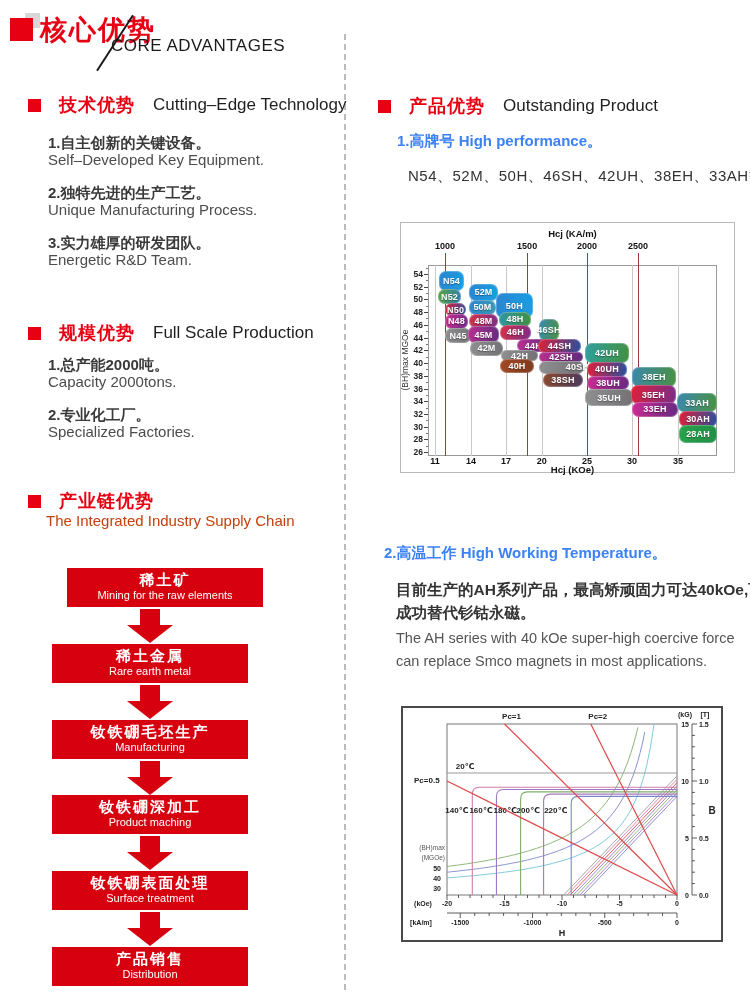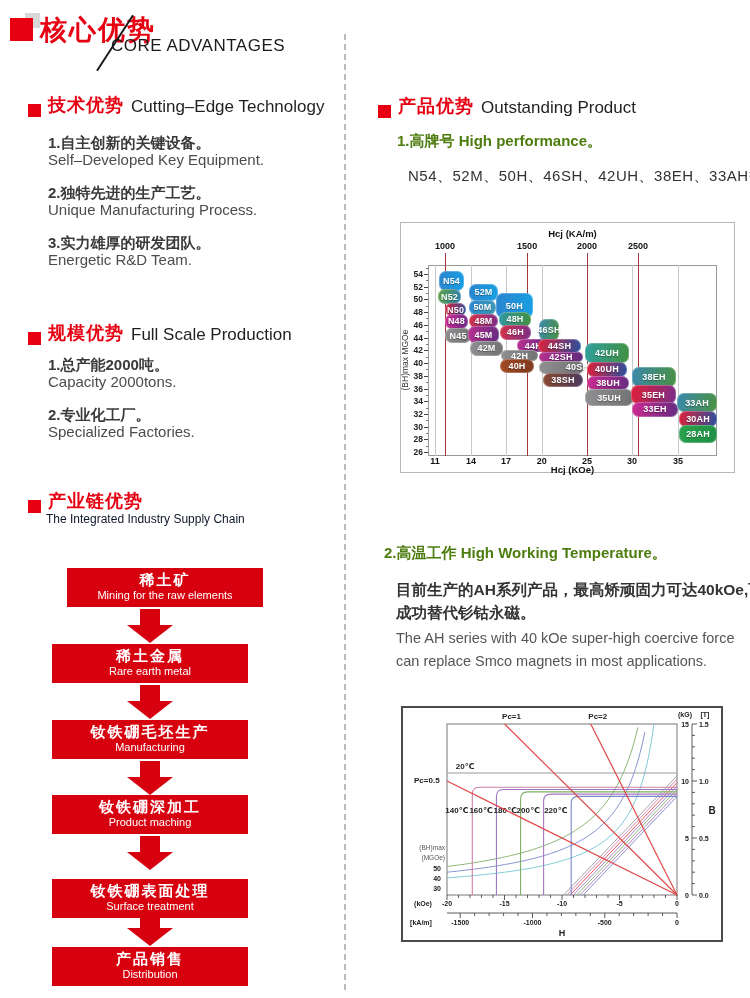--- a/index.html
+++ b/index.html
@@ -6,38 +6,38 @@
   html,body{background:#fff}
   body{width:750px;height:998px;position:relative;font-family:"Liberation Sans","DejaVu Sans",sans-serif;color:#333;overflow:hidden}
   
   .hdr-gray-sq{position:absolute;left:25px;top:13px;width:15px;height:15px;background:#d8d8d8}
   .hdr-red-sq{position:absolute;left:10px;top:18px;width:23px;height:23px;background:#e60012}
   .hdr-cn{position:absolute;left:40px;top:12px;font-size:27px;font-weight:700;color:#e60012;letter-spacing:2px;white-space:nowrap}
   .hdr-slash{position:absolute;left:114px;top:10px;width:2px;height:66px;background:#1a1a1a;transform:rotate(33deg)}
   .hdr-en{position:absolute;left:111px;top:36px;font-size:17px;color:#1a1a1a;letter-spacing:.5px;white-space:nowrap}
   .divider{position:absolute;left:344px;top:34px;height:956px;width:0;border-left:2px dashed #bcbcbc}
   
-  .sec-head{position:absolute;display:flex;align-items:flex-end;gap:7px;white-space:nowrap}
+  .sec-head{position:absolute;display:flex;align-items:center;gap:18px;white-space:nowrap}
   .sq{width:13px;height:13px;background:#e60012;flex:0 0 auto}
   .sec-cjk{font-size:18px;font-weight:700;color:#e60012;letter-spacing:1px}
   .sec-en{font-size:17px;color:#1f1f1f}
-  .subtitle{position:absolute;font-size:12px;color:#0f172a;white-space:nowrap}
+  .subtitle{position:absolute;font-size:15px;color:#c2410c;white-space:nowrap}
   
   .items{position:absolute}
   .item{margin-bottom:16px}
   .item .cn{font-size:15px;line-height:17px;color:#3a3a3a;font-weight:600;white-space:nowrap}
   .item .en{font-size:15px;line-height:17px;color:#4c4c4c;white-space:nowrap}
   
   .fbox{position:absolute;left:52px;width:196px;height:39px;background:#d7000f;color:#fff;text-align:center}
   .fcn{font-size:15px;font-weight:700;line-height:19px;margin-top:2px;letter-spacing:2px}
   .fen{font-size:11px;line-height:13px}
   .fshaft{position:absolute;left:140px;width:20px;height:16px;background:#d7000f}
   .fhead{position:absolute;left:127px;width:0;height:0;border-left:23px solid transparent;border-right:23px solid transparent;border-top:18px solid #d7000f}
   
-  .r-item{position:absolute;font-size:15px;color:#4d7c0f;font-weight:600;white-space:nowrap}
+  .r-item{position:absolute;font-size:15px;color:#3b82f6;font-weight:600;white-space:nowrap}
   .r-grades{position:absolute;font-size:15px;color:#333;white-space:nowrap;letter-spacing:.5px}
   .r-para{position:absolute;white-space:nowrap}
   .r-para .pcn{font-size:15.5px;line-height:23px;color:#333;font-weight:600}
   .r-para .pen{font-size:14.5px;line-height:23px;color:#555}
   
   .chart1{position:absolute;left:400px;top:222px;width:335px;height:251px;border:1px solid #b8b8b8;background:#fff}
   .chart1 div{position:absolute}
   .c1t{left:27px;top:5px;width:289px;text-align:center;font-size:9.5px;font-weight:600;color:#111}
   .c1tt{width:40px;text-align:center;font-size:9px;font-weight:700;color:#111}
   .c1red{width:1px;background:#a03a3a}
@@ -131,21 +131,21 @@
       <div class="fen">Manufacturing</div>
     </div>
     <div class="fshaft" style="top: 761px;"></div>
     <div class="fhead" style="top: 777px;"></div>
     <div class="fbox" style="top: 795px;">
       <div class="fcn">钕铁硼深加工</div>
       <div class="fen">Product maching</div>
     </div>
     <div class="fshaft" style="top: 836px;"></div>
     <div class="fhead" style="top: 852px;"></div>
-    <div class="fbox" style="top: 871px; margin-top: 8px;">
+    <div class="fbox" style="top: 871px;">
       <div class="fcn">钕铁硼表面处理</div>
       <div class="fen">Surface treatment</div>
     </div>
     <div class="fshaft" style="top: 912px;"></div>
     <div class="fhead" style="top: 928px;"></div>
     <div class="fbox" style="top: 947px;">
       <div class="fcn">产品销售</div>
       <div class="fen">Distribution</div>
     </div>
   </div>

